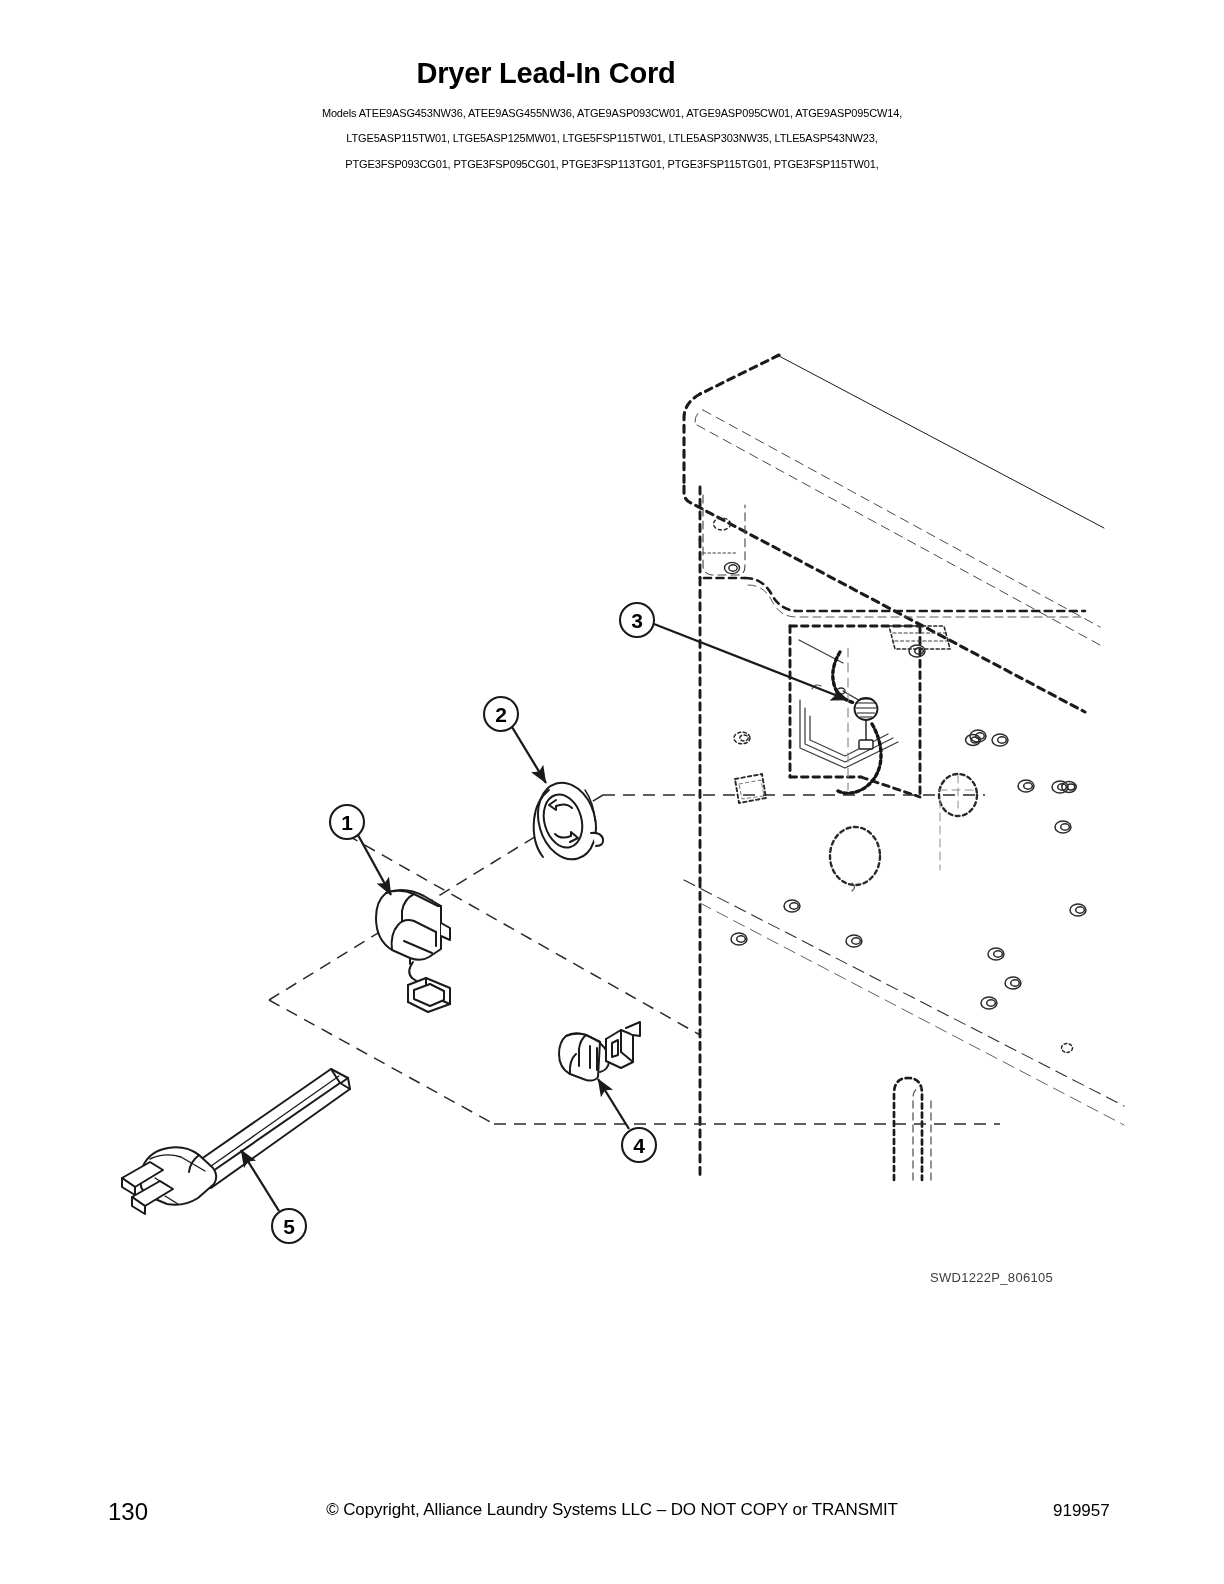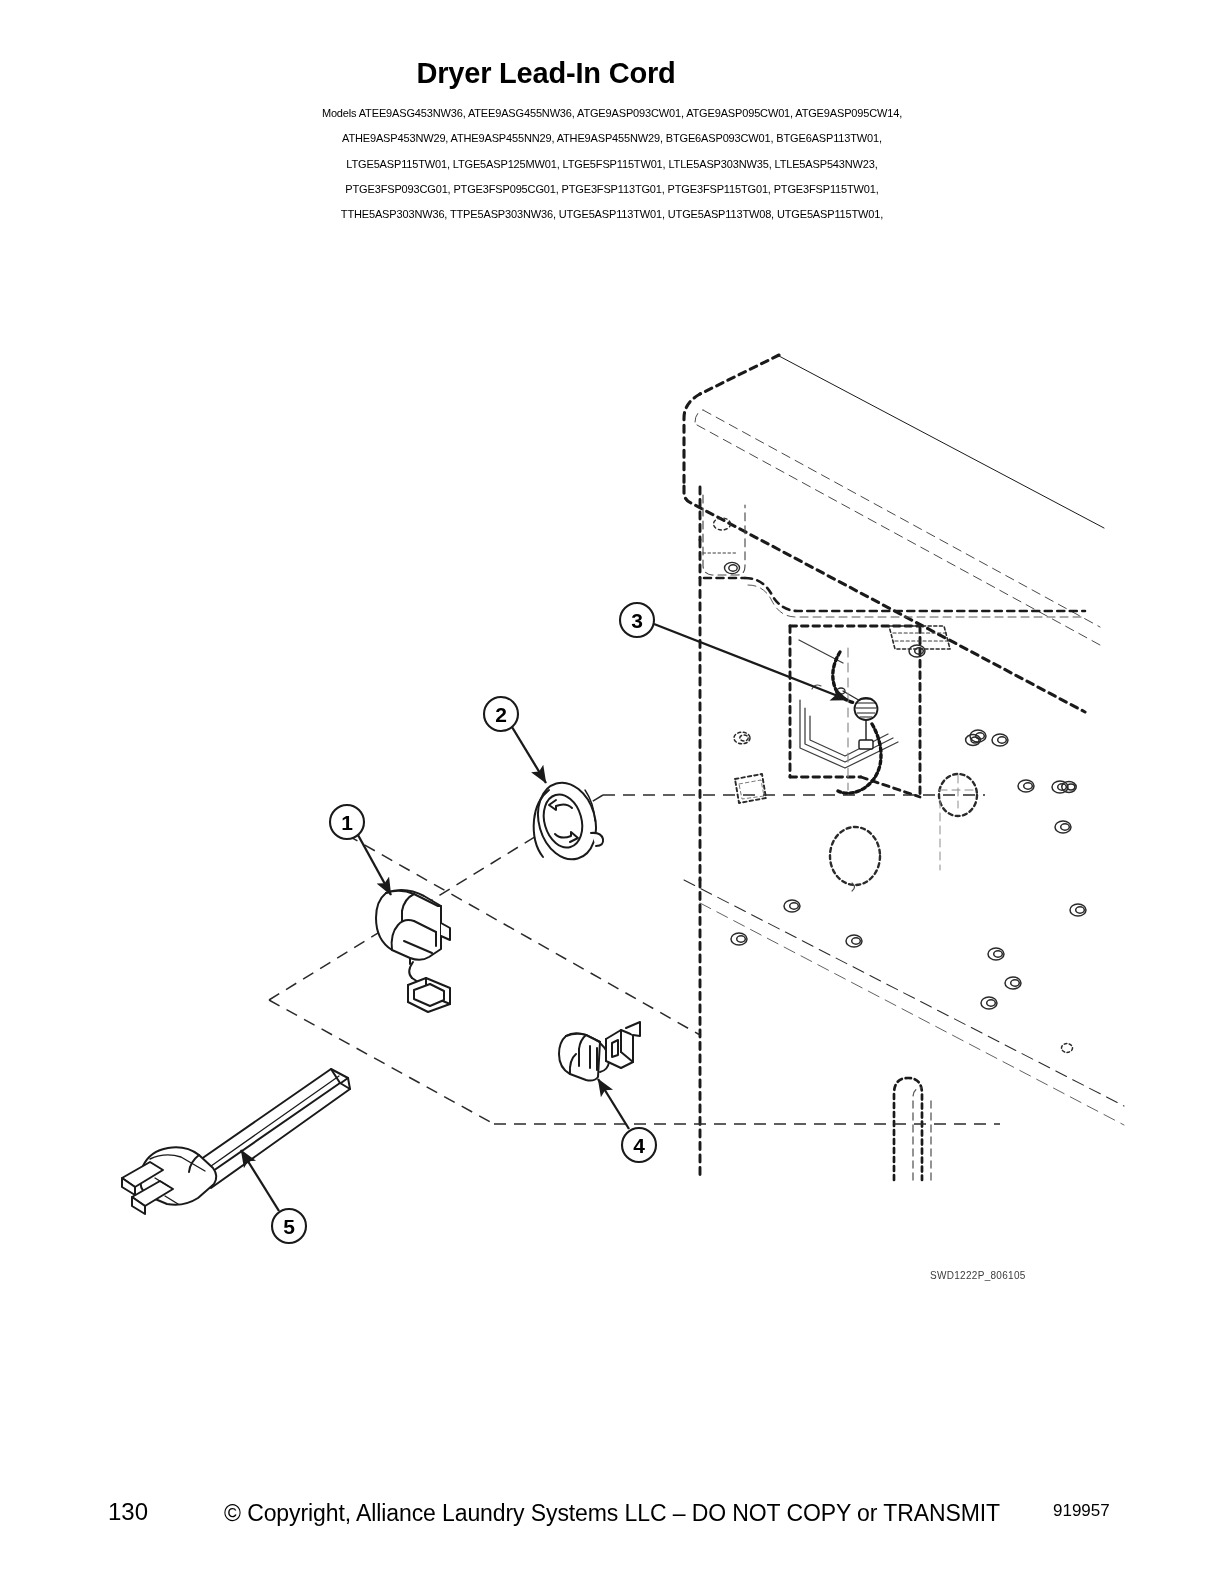--- a/index.html
+++ b/index.html
@@ -50,61 +50,59 @@
     left: 0;
     width: 1224px;
     height: 1584px;
   }
 
   
   .draw-ref {
     position: absolute;
     top: 1270px;
     left: 930px;
-    font-size: 10px;
+    font-size: 13px;
     color: #3c3c3c;
     letter-spacing: 0.3px;
   }
 
   
   .footer-page {
     position: absolute;
     top: 1498px;
     left: 108px;
     font-size: 24px;
   }
   .footer-copy {
     position: absolute;
     top: 1500px;
     left: 0;
     width: 1224px;
     text-align: center;
-    font-size: 23px;
+    font-size: 17px;
     letter-spacing: -0.1px;
   }
   .footer-code {
     position: absolute;
     top: 1501px;
     left: 1053px;
     font-size: 17px;
   }
 </style>
 </head>
 <body>
 
 <div class="page">
 
   <div class="title">Dryer Lead-In Cord</div>
 
   <div class="models">
     <div>Models ATEE9ASG453NW36, ATEE9ASG455NW36, ATGE9ASP093CW01, ATGE9ASP095CW01, ATGE9ASP095CW14,</div>
-    <div>ATHE9ASP453NW29, ATHE9ASP455NN29, ATHE9ASP455NW29, BTGE6ASP093CW01, BTGE6ASP113TW01,</div>
     <div>LTGE5ASP115TW01, LTGE5ASP125MW01, LTGE5FSP115TW01, LTLE5ASP303NW35, LTLE5ASP543NW23,</div>
     <div>PTGE3FSP093CG01, PTGE3FSP095CG01, PTGE3FSP113TG01, PTGE3FSP115TG01, PTGE3FSP115TW01,</div>
-    <div>TTHE5ASP303NW36, TTPE5ASP303NW36, UTGE5ASP113TW01, UTGE5ASP113TW08, UTGE5ASP115TW01,</div>
   </div>
 
   <svg class="drawing" viewBox="0 0 1224 1584">
 
     <g fill="none" stroke="#1a1a1a" stroke-linecap="round" stroke-linejoin="round">
 
       <g stroke-width="3.1" stroke-dasharray="7,5.5">
         <path d="M 779,355 L 700,394"></path>
         <path d="M 700,394 Q 684,403 684,418 L 684,486"></path>
         <path d="M 684,486 L 684,492 Q 684,500 691,503 L 1085,712"></path>

